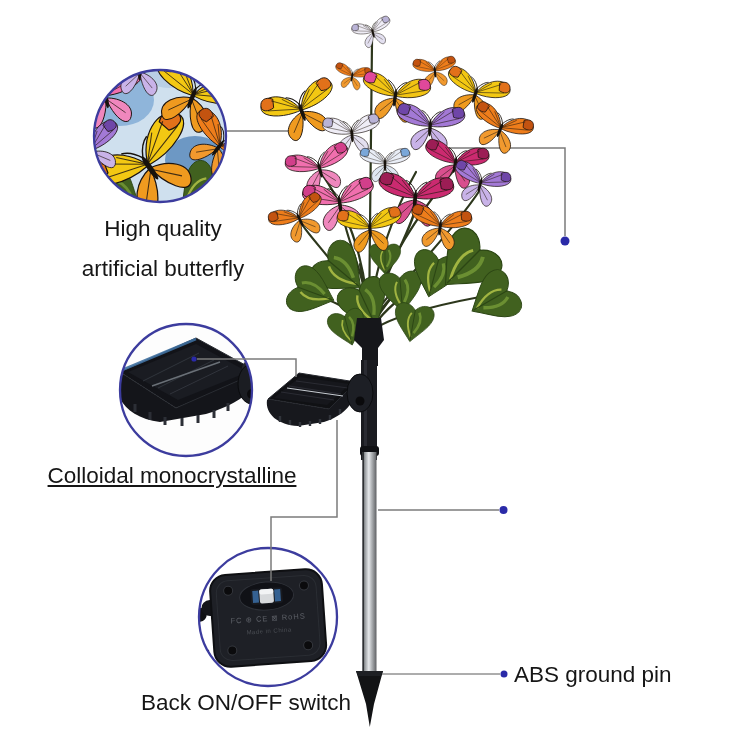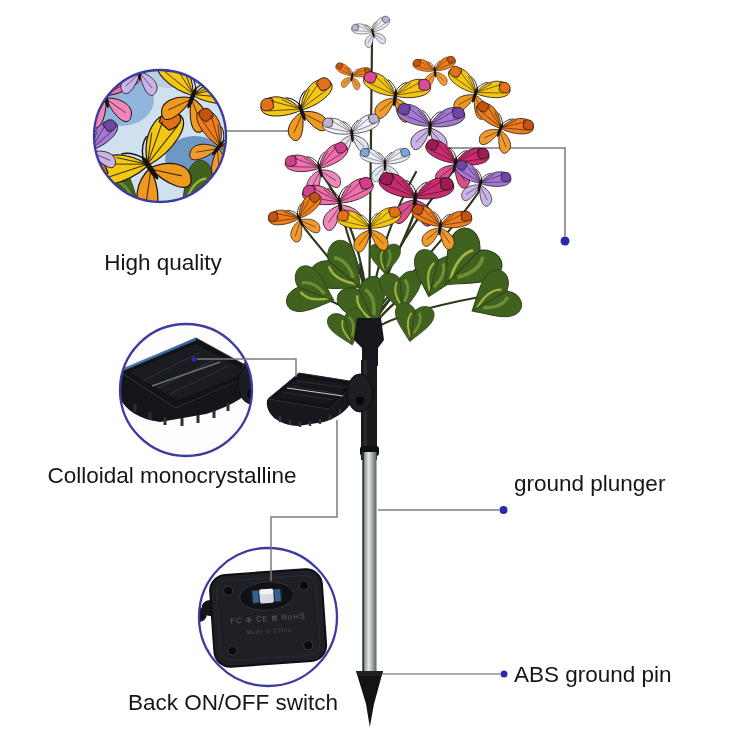--- a/index.html
+++ b/index.html
@@ -2,21 +2,21 @@
 <html style="--background: #ffffff; --text: #161616; --callout-line: #7b7b7b; --callout-dot: #2a2aa8; --bubble-border: #3c3c9e;"><head>
 <meta charset="utf-8">
 <style>
   html,body{margin:0;padding:0;background:#888;}
   .canvas{position:relative;width:750px;height:750px;margin:0 auto;background:var(--background,#fff);overflow:hidden;
           font-family:"Liberation Sans","DejaVu Sans",sans-serif;}
   svg{position:absolute;left:0;top:0;}
   .lbl{position:absolute;color:var(--text,#161616);font-size:22.5px;line-height:23px;white-space:nowrap;}
   .lbl.center{text-align:center;}
   .lh40{line-height:40px;}
-  .lh34{line-height:34px;}
+  .lh34{line-height:34px;text-decoration:underline;}
   .lh44{line-height:44px;}
   .callout{stroke:var(--callout-line,#7b7b7b);stroke-width:1.5;fill:none;}
   .callout.thin{stroke:#5a5a5a;stroke-width:1;}
   .dot{fill:var(--callout-dot,#2a2aa8);}
   .bubble{fill:none;stroke:var(--bubble-border,#3c3c9e);stroke-width:2.3;}
 </style>
 </head>
 <body>
 
 <div class="canvas">
@@ -495,30 +495,30 @@
     <path class="callout" d="M337,420 V517 H271 V581"></path>
     <path class="callout" d="M378,510 H499"></path>
     <path class="callout thin" d="M382,674 H500"></path>
     <circle class="dot" cx="565" cy="241" r="4.5"></circle>
     <circle class="dot" cx="503.5" cy="510" r="4"></circle>
     <circle class="dot" cx="504" cy="674" r="3.5"></circle>
     <circle class="dot" cx="194" cy="359" r="2.6"></circle>
   </g>
 </svg>
 
-<div class="lbl center lh40" style="left:20px;top:209px;width:286px;margin-top:34px;">
+<div class="lbl center lh40" style="left:20px;top:209px;width:286px;">
   <div>High quality</div>
+  <div>artificial butterfly</div>
 </div>
 
 
 <div class="lbl center lh34" style="left:26px;top:459px;width:292px;">
   <div>Colloidal monocrystalline</div>
 </div>
 
 <div class="lbl lh44" style="left:514px;top:462px;">
-  <div>ground plunger</div>
 </div>
 
 <div class="lbl" style="left:514px;top:663px;">ABS ground pin</div>
 
-<div class="lbl center" style="left:117px;top:691px;width:232px;">Back ON/OFF switch</div>
+<div class="lbl center" style="left:130px;top:691px;width:232px;">Back ON/OFF switch</div>
 
 </div>
 
 </body></html>

